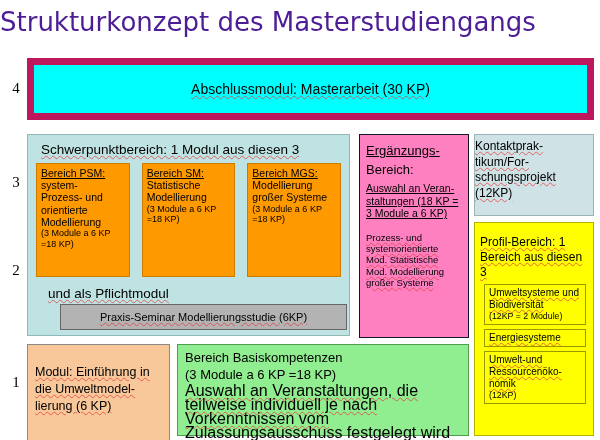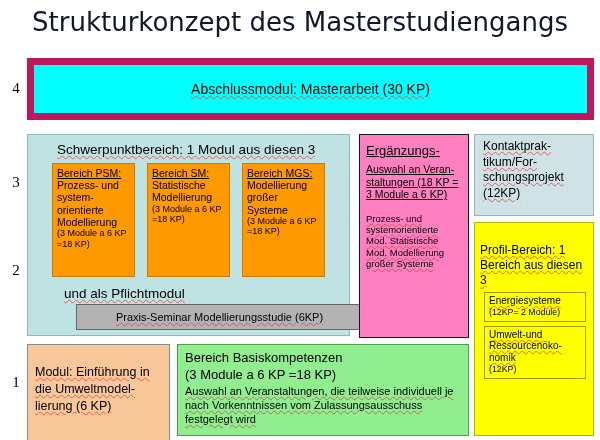--- a/index.html
+++ b/index.html
@@ -20,24 +20,23 @@
     left: 0; top: 0;
     width: 600px;
     height: 440px;
   }
   .abs { position: absolute; box-sizing: border-box; }
 
   
   #page-title {
     left: 0; top: 6px;
     width: 600px;
-    text-align: center;
     font-size: 26px;
     line-height: 32px;
-    color: #0f172a;
+    color: #4c1d95;
     font-family: "DejaVu Sans", sans-serif;
     white-space: nowrap;
   }
 
   
   .level-num {
     width: 28px;
     text-align: center;
     font-family: "Liberation Serif", serif;
     font-size: 15px;
@@ -53,21 +52,21 @@
     border: 7px solid #be185d;
     display: flex; align-items: center; justify-content: center;
     font-size: 14px;
   }
 
   
   #box-schwerpunkt {
     left: 27px; top: 134px; width: 323px; height: 202px;
     background: #bfe3e3;
     border: 1px solid #8fb8b8;
-    padding: 5px 24px;
+    padding: 5px 8px;
   }
   #schwerpunkt-heading { font-size: 13.5px; margin: 2px 0 6px 5px; }
   .schwerpunkt-cols { display: flex; gap: 12px; }
   .orange-box {
     background: #ff9900;
     border: 1px solid #cc7a00;
     width: 100px;
     min-height: 106px;
     padding: 3px 4px;
     font-size: 10.5px;
@@ -96,31 +95,31 @@
   }
   #box-ergaenzung .t1 { font-size: 13px; line-height: 19px; }
   #box-ergaenzung .t2 { font-size: 10.5px; line-height: 12.5px; margin-top: 3px; }
   #box-ergaenzung .t3 { font-size: 9.5px; line-height: 11.4px; margin-top: 12px; }
 
   
   #box-kontakt {
     left: 474px; top: 134px; width: 120px; height: 82px;
     background: #cfe2e6;
     border: 1px solid #9ab5ba;
-    padding: 4px 8px;
+    padding: 4px 0;
     font-size: 12px;
     line-height: 15.5px;
   }
 
   
   #box-profil {
     left: 474px; top: 222px; width: 120px; height: 214px;
     background: #ffff00;
     border: 1px solid #b3b300;
-    padding: 20px 5px;
+    padding: 12px 5px;
   }
   #profil-heading { font-size: 12px; line-height: 15px; margin-bottom: 4px; }
   .profil-sub {
     background: #ffff00;
     border: 1px solid #999900;
     margin: 4px 2px 0 4px;
     padding: 2px 4px;
     font-size: 10px;
     line-height: 11.8px;
   }
@@ -137,21 +136,21 @@
   }
 
   
   #box-basis {
     left: 177px; top: 344px; width: 292px; height: 92px;
     background: #90ee90;
     border: 1px solid #4f9e4f;
     padding: 5px 7px;
   }
   #box-basis .hd { font-size: 13px; line-height: 16.5px; }
-  #box-basis .bd { font-size: 11px; line-height: 14px; margin-top: 1px; }
+  #box-basis .bd { font-size: 16px; line-height: 14px; margin-top: 1px; }
 </style>
 </head>
 <body>
 
 <div id="diagram-root">
 
   <div class="abs" id="page-title">Strukturkonzept des Masterstudiengangs</div>
 
   <div class="abs level-num" style="left:2px; top:80px;">4</div>
   <div class="abs level-num" style="left:2px; top:174px;">3</div>
@@ -162,22 +161,22 @@
     <span class="sq">Abschlussmodul: Masterarbeit (30 KP)</span>
   </div>
 
   <div class="abs" id="box-schwerpunkt">
     <div id="schwerpunkt-heading" class="sq">Schwerpunktbereich: 1 Modul aus diesen 3</div>
 
     <div class="schwerpunkt-cols">
 
       <div class="orange-box">
         <div class="hd solid-u">Bereich PSM:</div>
+        <div class="big">system-</div>
         <div class="big">Prozess- und</div>
-        <div class="big">system-</div>
         <div class="big">orientierte</div>
         <div class="big">Modellierung</div>
         <div class="small">(3 Module a 6 KP =18 KP)</div>
       </div>
 
       <div class="orange-box">
         <div class="hd solid-u">Bereich SM:</div>
         <div class="big">Statistische</div>
         <div class="big">Modellierung</div>
         <div class="small">(3 Module a 6 KP =18 KP)</div>
@@ -194,35 +193,39 @@
 
     <div id="pflicht-label" class="sq">und als Pflichtmodul</div>
 
     <div id="box-praxisseminar">
       <span class="sq">Praxis-Seminar Modellierungsstudie (6KP)</span>
     </div>
   </div>
 
   <div class="abs" id="box-ergaenzung">
     <div class="t1 solid-u">Ergänzungs-</div>
+    <div class="t1">Bereich:</div>
     <div class="t2 solid-u">Auswahl an Veran-staltungen (18 KP = 3 Module a 6 KP)</div>
     <div class="t3 sq">Prozess- und systemorientierte Mod. Statistische Mod. Modellierung großer Systeme</div>
   </div>
 
   <div class="abs" id="box-kontakt">
     <span class="sq">Kontaktprak-tikum/For-schungsprojekt (12KP)</span>
   </div>
 
   <div class="abs" id="box-profil">
     <div id="profil-heading" class="sq">Profil-Bereich: 1 Bereich aus diesen 3</div>
 
+    <div class="profil-sub">
+      <div class="sq">Umweltsysteme und Biodiversität</div>
+      <div class="kp">(12KP = 2 Module)</div>
+    </div>
 
     <div class="profil-sub">
       <div class="sq">Energiesysteme</div>
-      <div class="kp">(12KP= 2 Module)</div>
     </div>
 
     <div class="profil-sub">
       <div class="sq">Umwelt-und Ressourcenöko-nomik</div>
       <div class="kp">(12KP)</div>
     </div>
   </div>
 
   <div class="abs" id="box-einfuehrung">
     <span class="sq">Modul: Einführung in die Umweltmodel-lierung (6 KP)</span>

